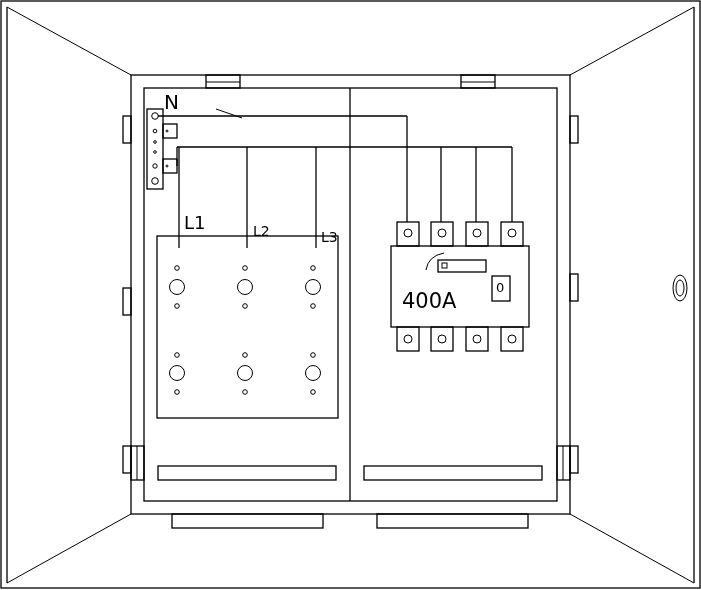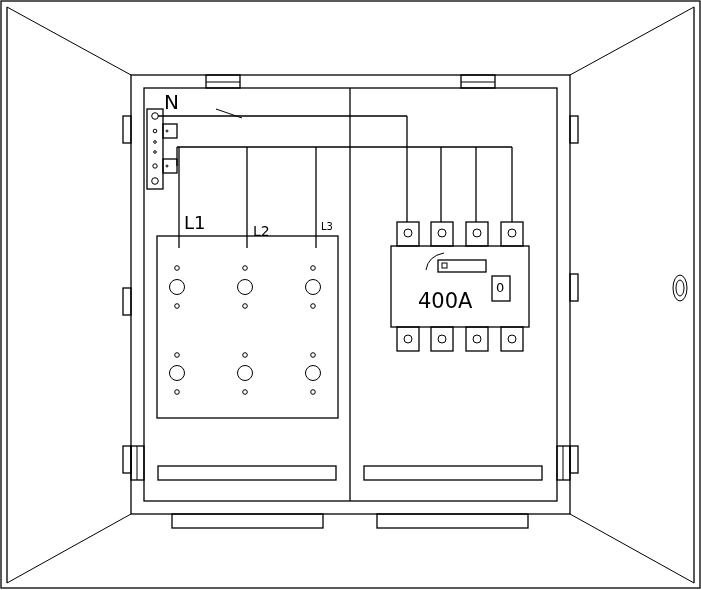--- a/index.html
+++ b/index.html
@@ -151,16 +151,16 @@
     <rect class="ln" x="466" y="327" width="22" height="24"></rect>
         <circle class="thin" cx="477" cy="339" r="4"></circle>
     <rect class="ln" x="501" y="327" width="22" height="24"></rect>
         <circle class="thin" cx="512" cy="339" r="4"></circle>
   </g>
 </svg>
 
 <span class="lbl-html" style="left:164px; top:92px; font-size:20px;">N</span>
 <span class="lbl-html" style="left:184px; top:214px; font-size:18px;">L1</span>
 <span class="lbl-html" style="left:253px; top:224px; font-size:14px;">L2</span>
-<span class="lbl-html" style="left:321px; top:222px; font-size:10px;">L3</span>
-<span class="lbl-html" style="left:402px; top:291px; font-size:21px;margin-left:16px;">400A</span>
+<span class="lbl-html" style="left:321px; top:230px; font-size:14px;">L3</span>
+<span class="lbl-html" style="left:402px; top:291px; font-size:21px;">400A</span>
 <span class="lbl-html" style="left:496px; top:281px; font-size:13px;">0</span>
 </div>
 
 </body></html>

